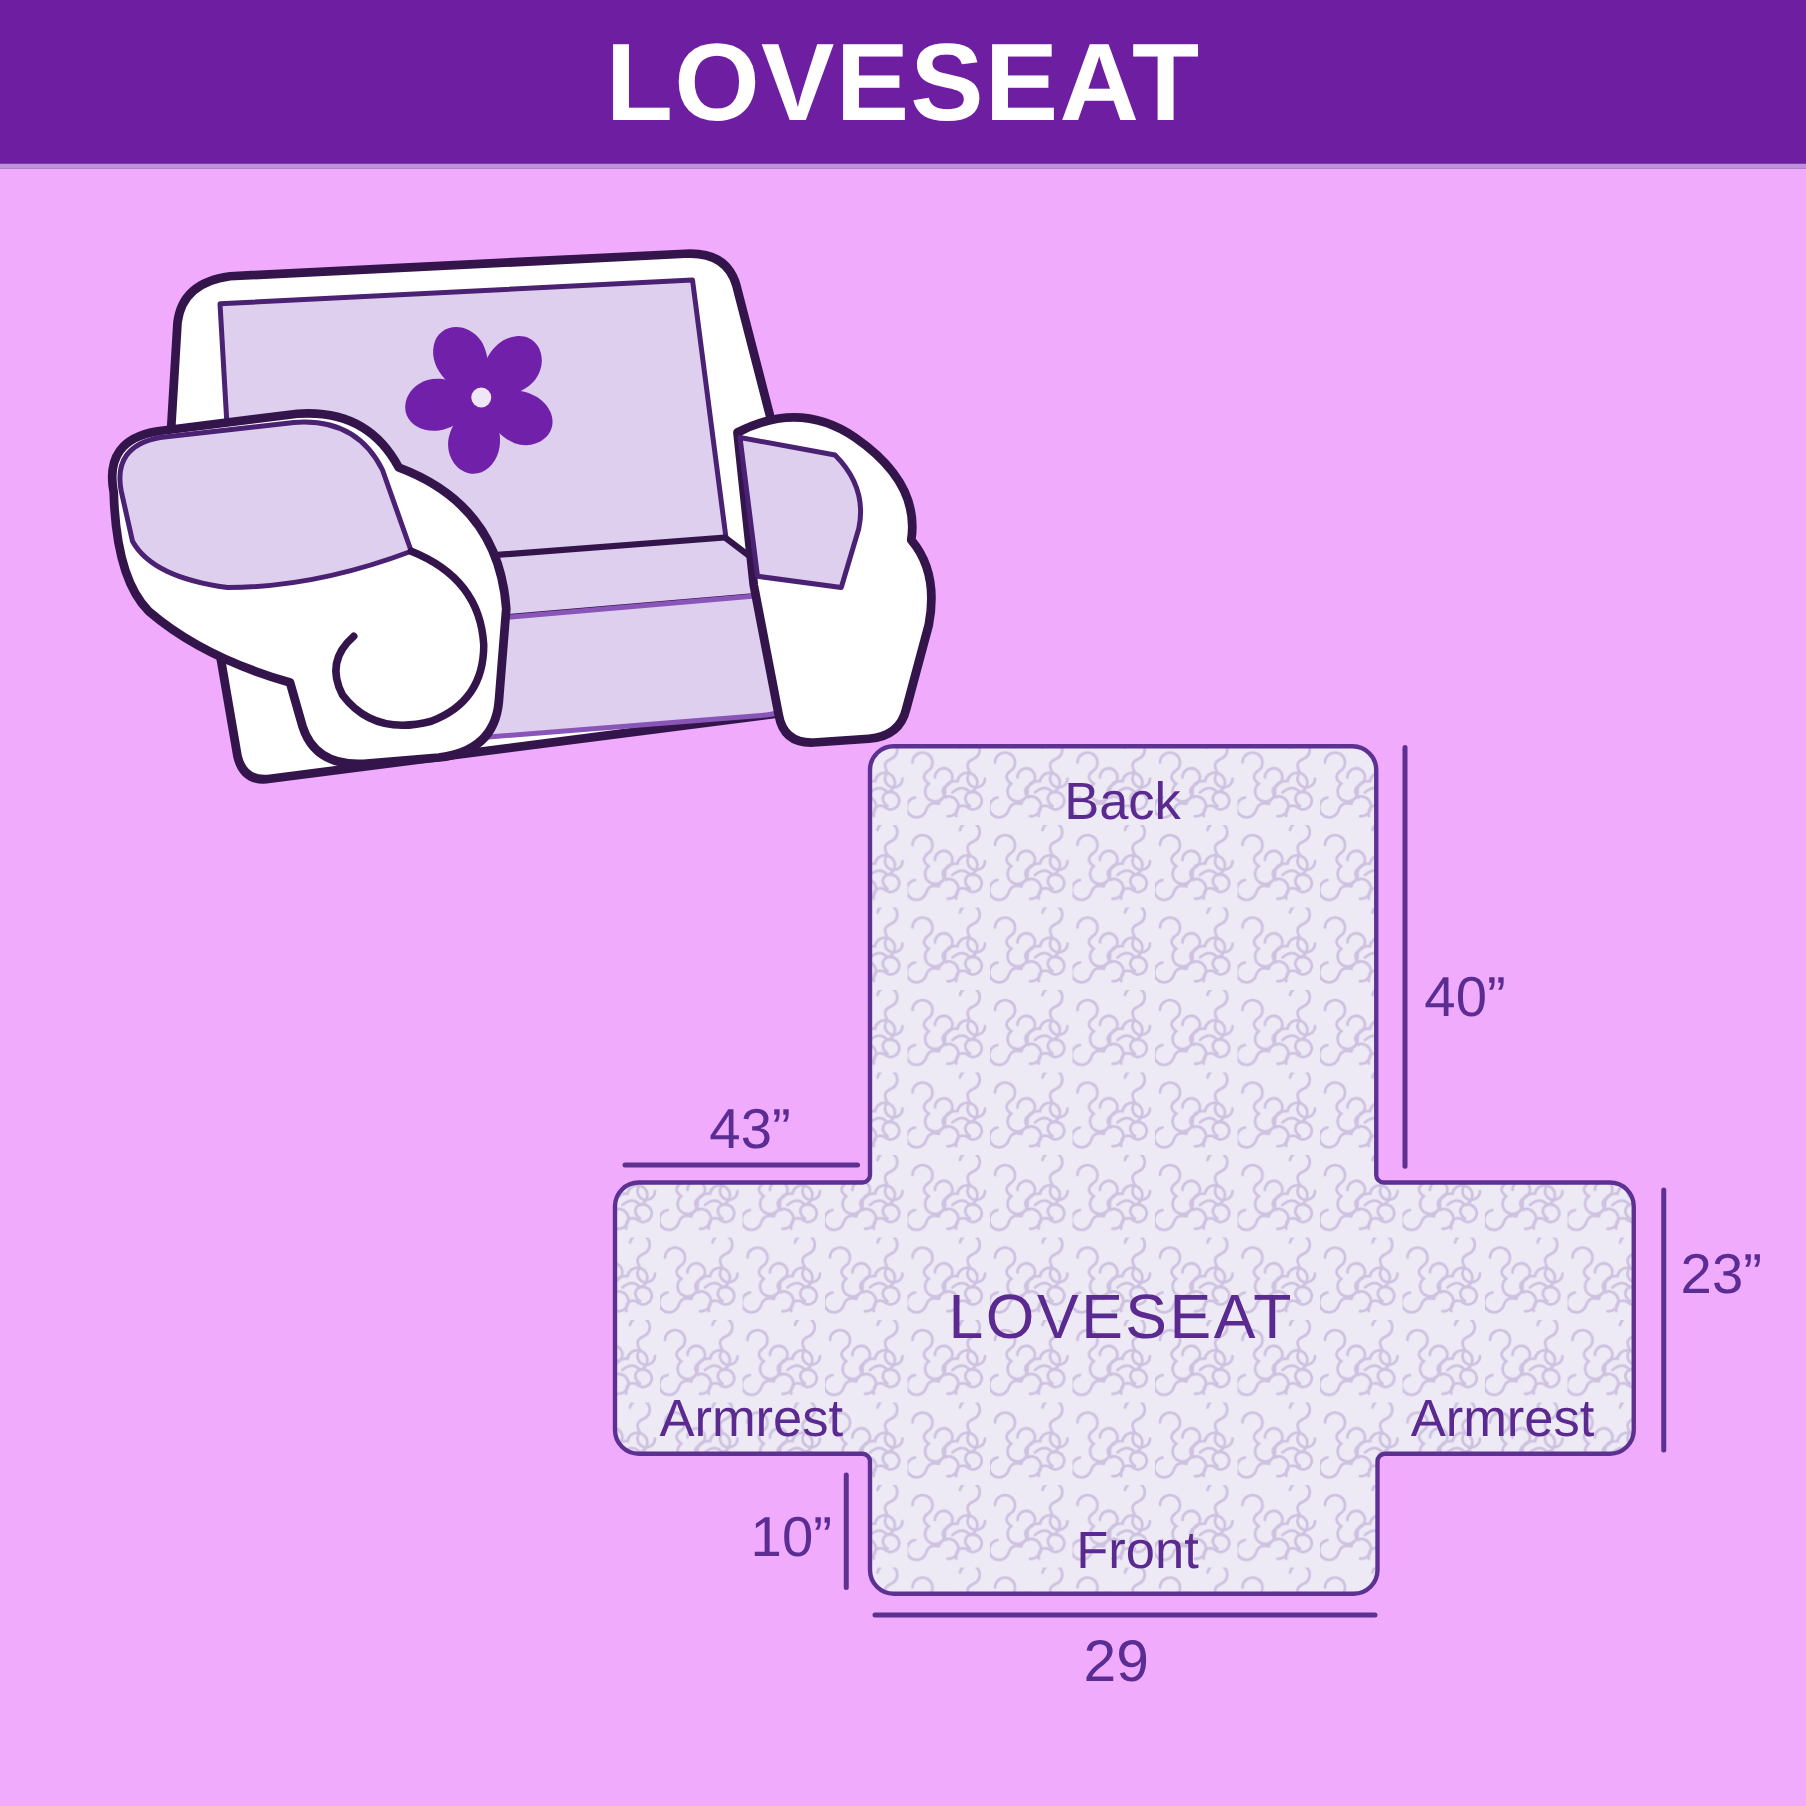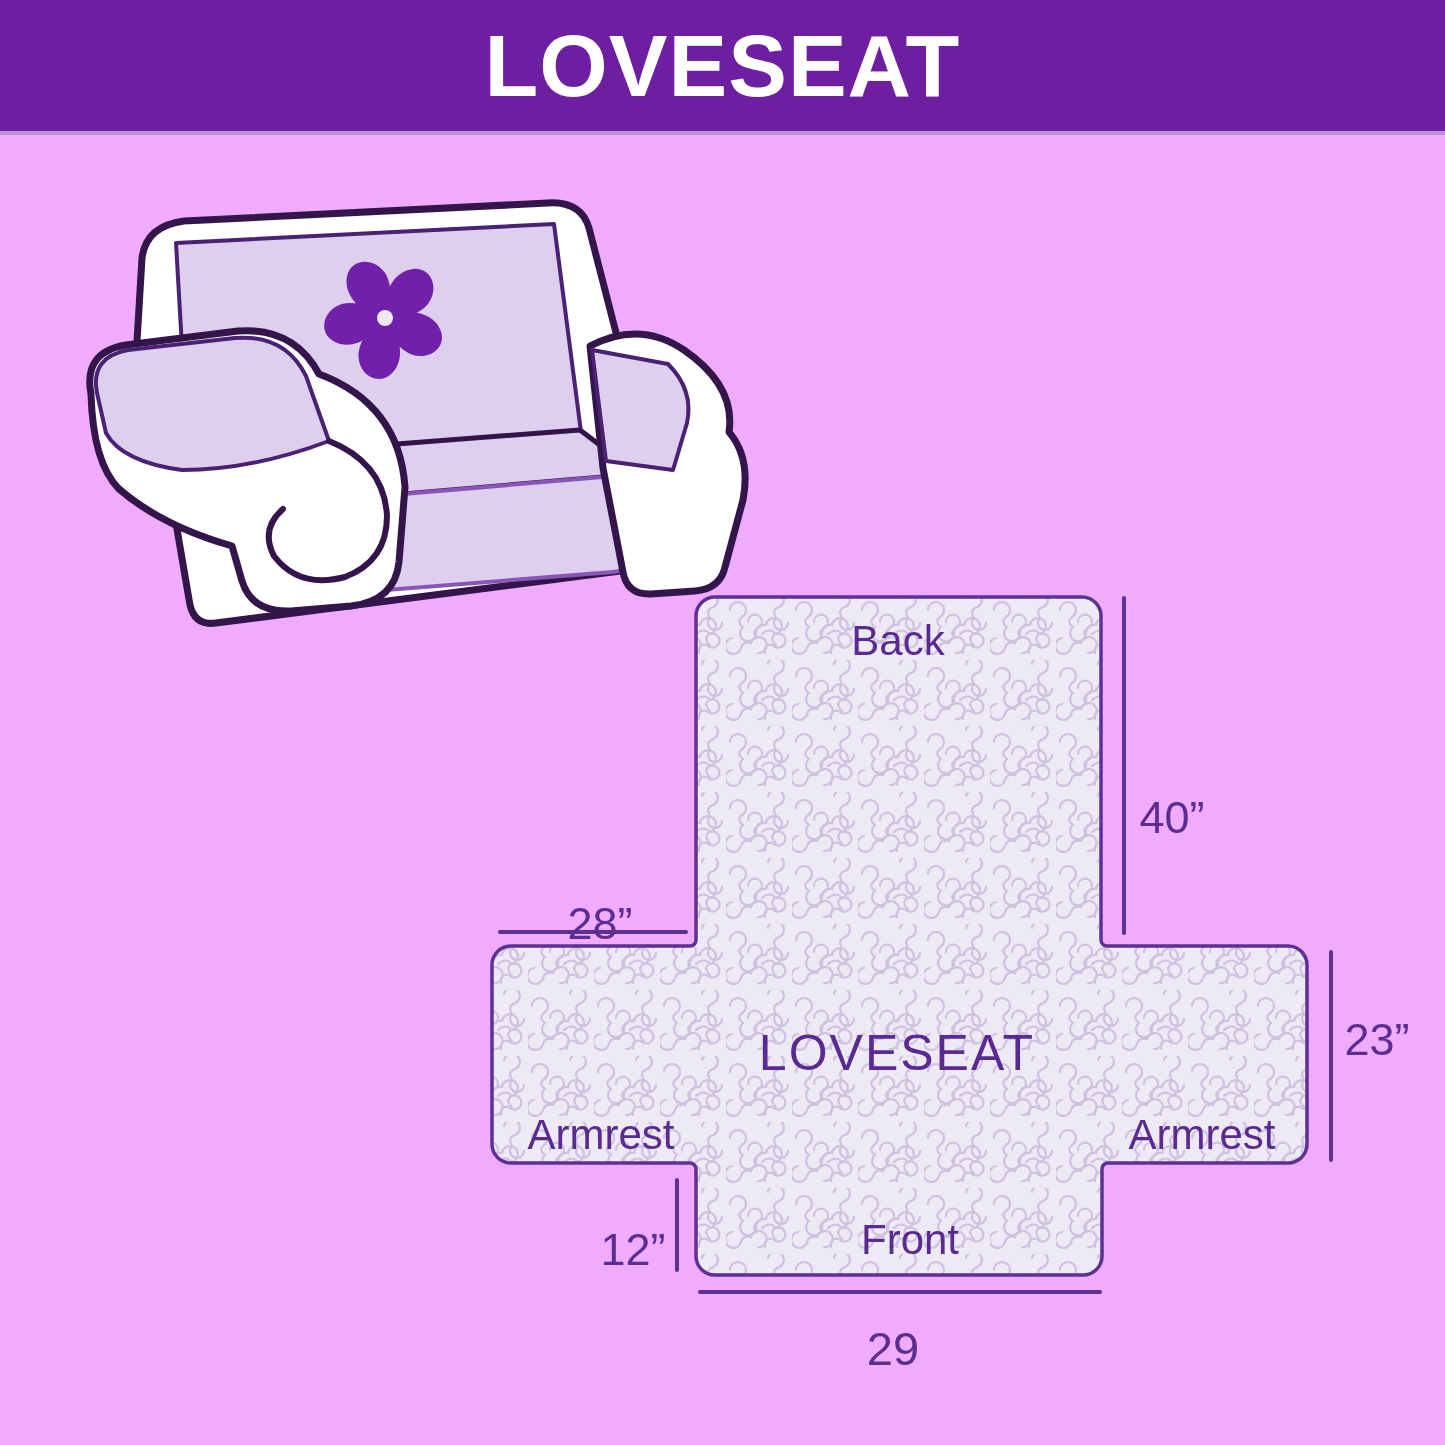--- a/index.html
+++ b/index.html
@@ -16,21 +16,21 @@
     letter-spacing:1px;line-height:1;
   }
 
   .scene{position:absolute;left:0;top:0;width:1445px;height:1445px;}
 
   .lbl{
     position:absolute;transform:translate(-50%,-50%);
     font-weight:normal;color:#5A2A90;white-space:nowrap;line-height:1;
   }
   .lbl-section{color:#5A2A90;}
-  .lbl-dim{color:#5B2D93;margin-top:20px;}
+  .lbl-dim{color:#5B2D93;}
 </style>
 </head>
 <body>
 
 <div class="canvas">
 
   <header class="banner">
     <h1 class="banner-title">LOVESEAT</h1>
   </header>
 
@@ -108,21 +108,21 @@
   <span class="lbl lbl-section" style="left:897px;top:1053px;font-size:50px;letter-spacing:2px">LOVESEAT</span>
 
   <span class="lbl lbl-section" style="left:601px;top:1135px;font-size:42px">Armrest</span>
 
   <span class="lbl lbl-section" style="left:1202px;top:1135px;font-size:42px">Armrest</span>
 
   <span class="lbl lbl-section" style="left:910px;top:1240px;font-size:42px">Front</span>
 
   <span class="lbl lbl-dim" style="left:1172px;top:797px;font-size:45px">40”</span>
 
-  <span class="lbl lbl-dim" style="left:600px;top:903px;font-size:45px">28”</span>
+  <span class="lbl lbl-dim" style="left:600px;top:903px;font-size:45px">43”</span>
 
   <span class="lbl lbl-dim" style="left:1377px;top:1019px;font-size:45px">23”</span>
 
-  <span class="lbl lbl-dim" style="left:633px;top:1229px;font-size:45px">12”</span>
+  <span class="lbl lbl-dim" style="left:633px;top:1229px;font-size:45px">10”</span>
 
   <span class="lbl lbl-dim" style="left:893px;top:1328px;font-size:47px">29</span>
 
 </div>
 
 </body></html>

